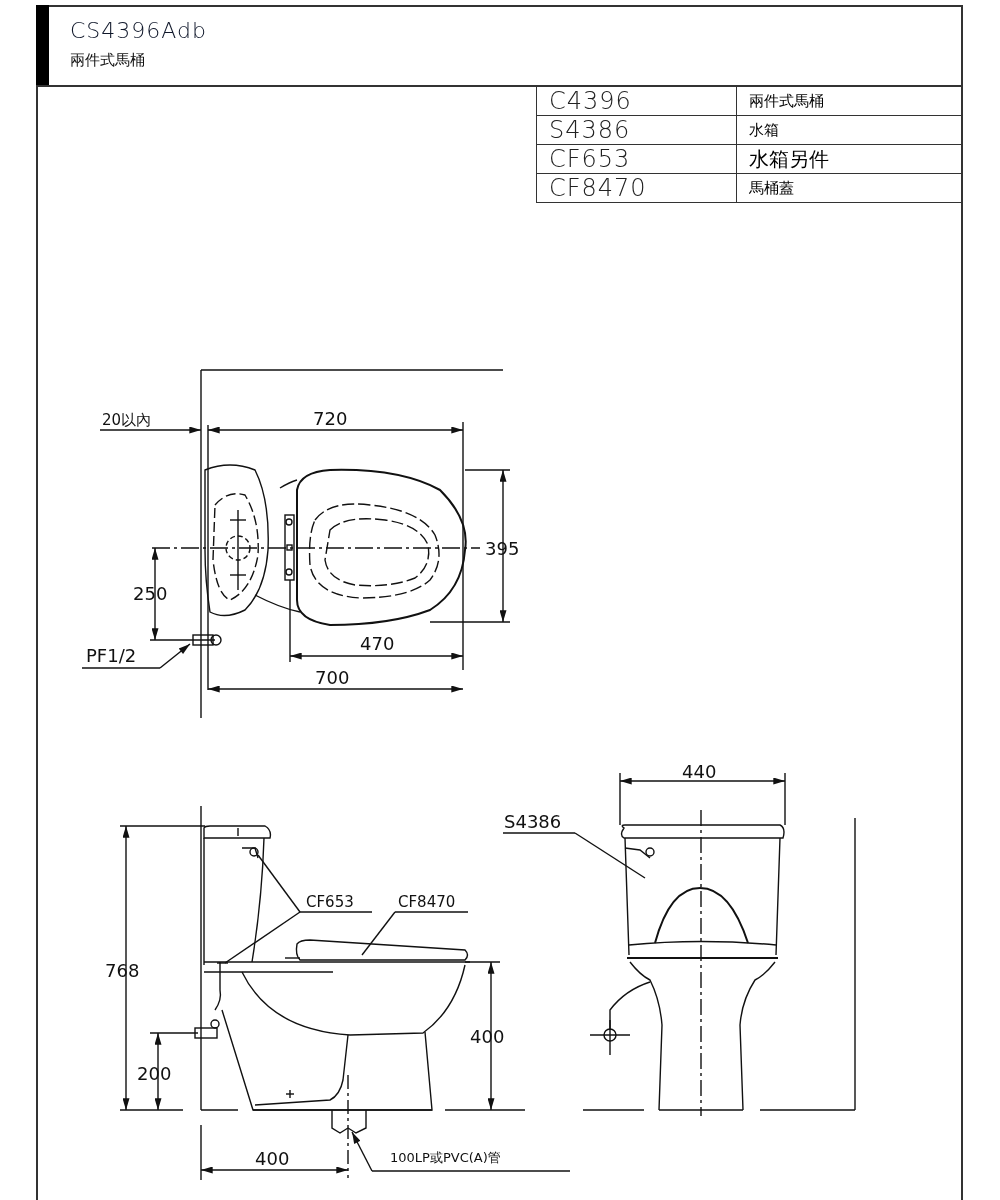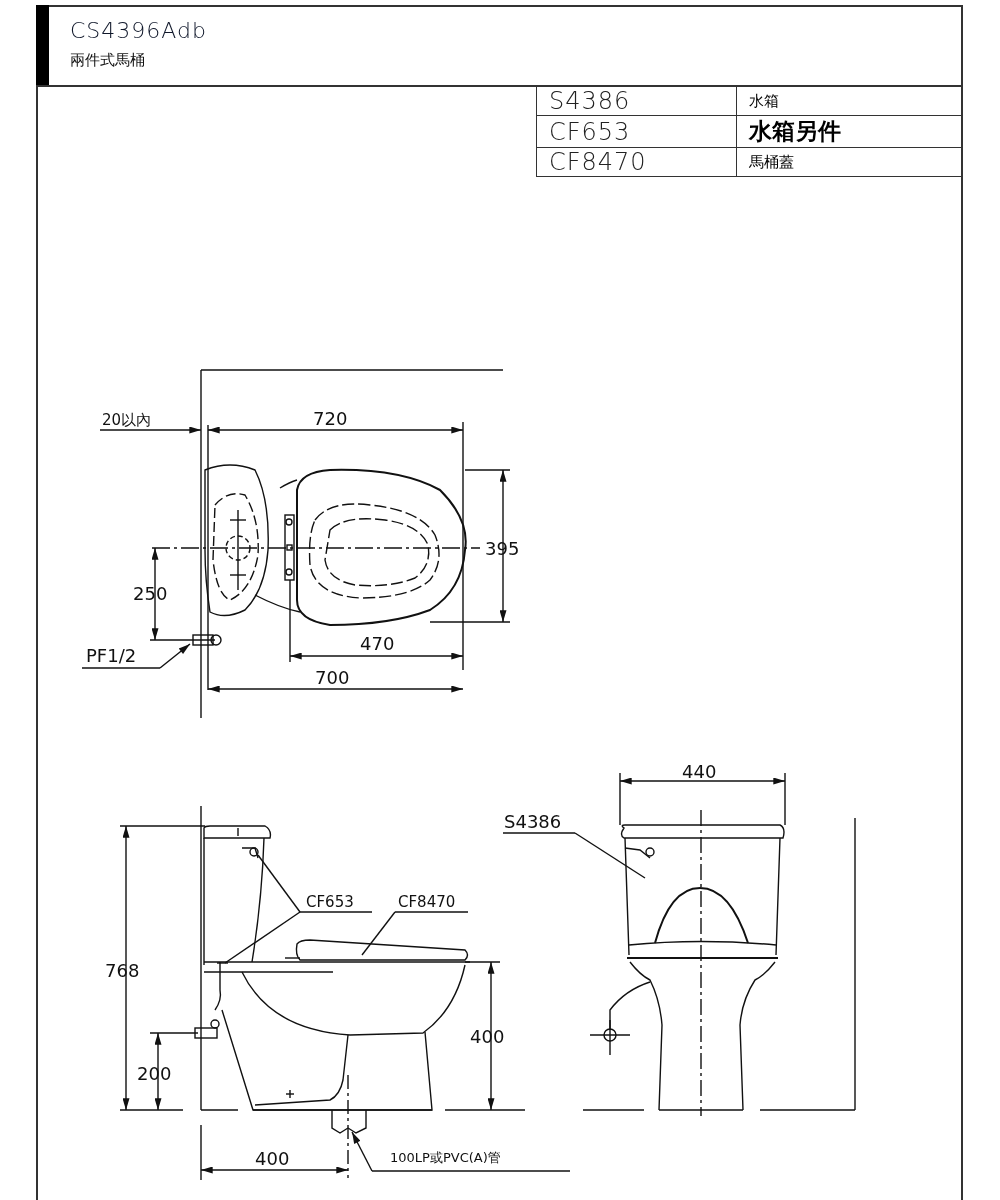--- a/index.html
+++ b/index.html
@@ -6,37 +6,41 @@
     body { width: 1000px; height: 1200px; position: relative; overflow: hidden; font-family: "DejaVu Sans", sans-serif; color: #000; }
     .frame { position: absolute; left: 36px; top: 5px; width: 927px; height: 1200px; border-left: 2px solid #333; border-right: 2px solid #333; border-top: 2px solid #333; box-sizing: border-box; }
     .header { position: absolute; left: 36px; top: 5px; width: 927px; height: 82px; border-bottom: 2px solid #333; box-sizing: border-box; }
     .header-bar { position: absolute; left: 0; top: 0; width: 13px; height: 100%; background: #000; }
     .model { position: absolute; left: 34px; top: 13px; font-family: "DejaVu Sans", sans-serif; font-weight: 200; font-size: 22px; letter-spacing: 1px; color: #0f172a; }
     .model-sub { position: absolute; left: 34px; top: 46px; font-size: 15px; color: #111; }
     .parts { position: absolute; left: 536px; top: 86px; width: 427px; border-collapse: collapse; }
     .parts td { border: 1px solid #333; height: 28px; padding: 0 0 0 12px; box-sizing: border-box; }
     .parts td.code { width: 200px; font-size: 24px; font-weight: 200; letter-spacing: 1px; color: #222; }
     .parts td.name { font-size: 15px; }
-    .parts td.name.bold { font-weight: bold; font-size: 23px; margin-top: 36px; }
+    .parts td.name.bold { font-weight: normal; font-size: 20px; margin-top: 36px; }
     svg.drawing { position: absolute; left: 0; top: 0; }
     svg text { font-family: "DejaVu Sans", sans-serif; fill: #111; }
   </style>
 </head>
 <body>
 
 <div class="frame"></div>
 
 <div class="header">
   <div class="header-bar"></div>
   <div class="model">CS4396Adb</div>
   <div class="model-sub">兩件式馬桶</div>
 </div>
 
 <table class="parts">
   <tbody>
+      <tr>
+    <td class="code">C4396</td>
+    <td class="name">兩件式馬桶</td>
+  </tr>
   <tr>
     <td class="code">S4386</td>
     <td class="name">水箱</td>
   </tr>
   <tr>
     <td class="code">CF653</td>
     <td class="name bold">水箱另件</td>
   </tr>
   <tr>
     <td class="code">CF8470</td>

